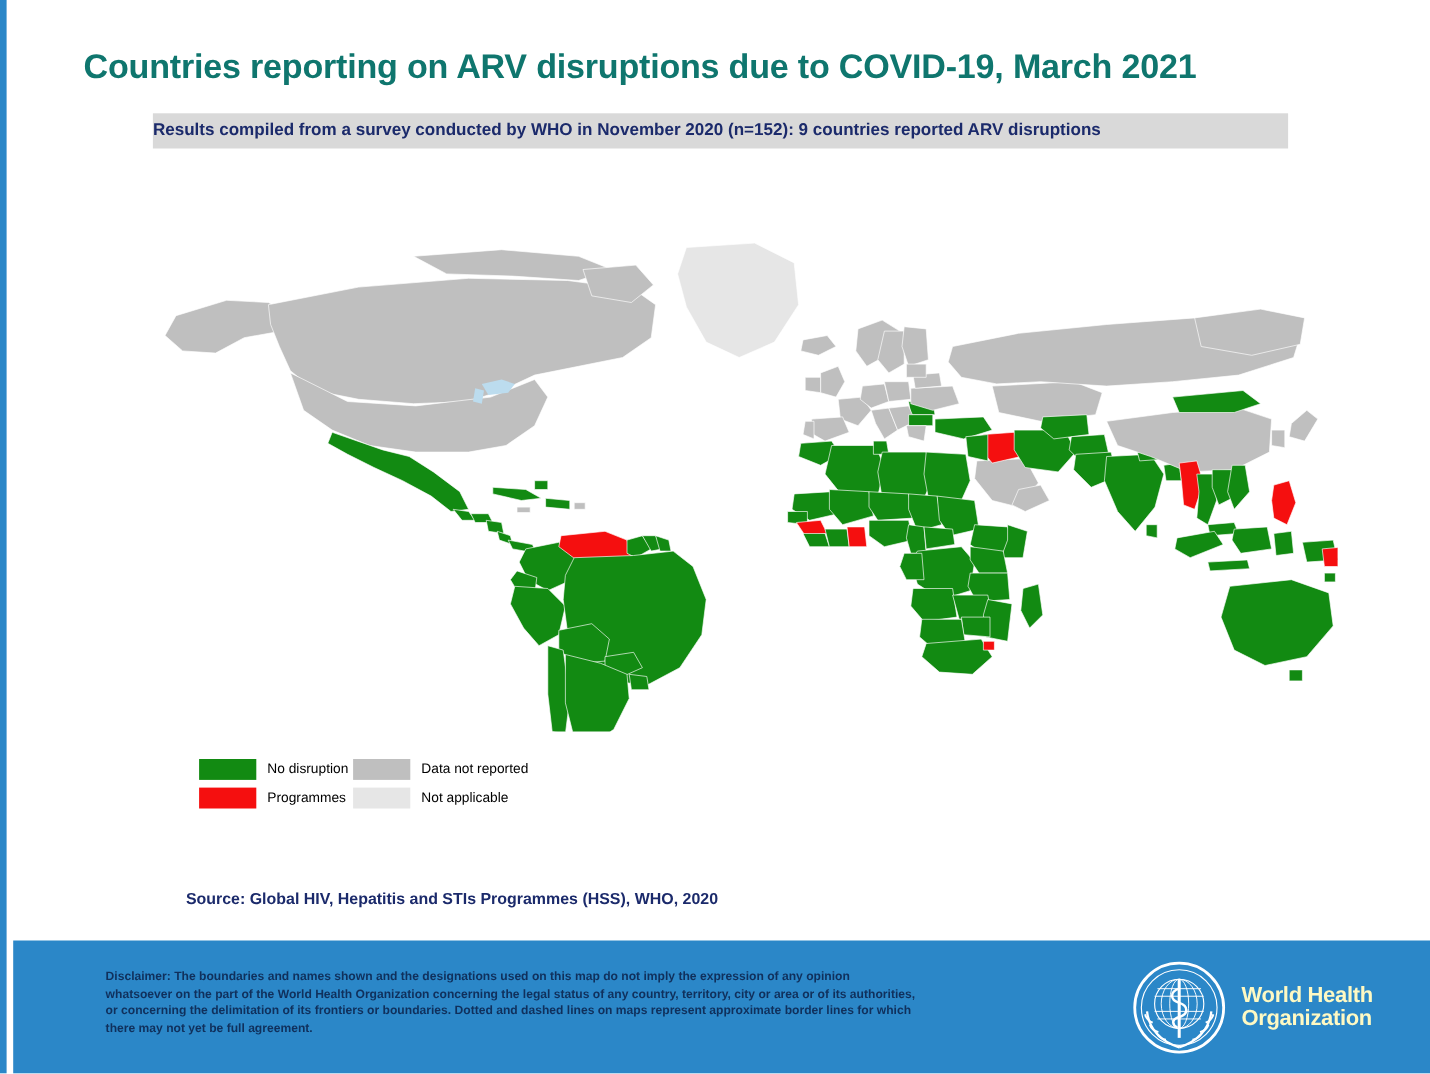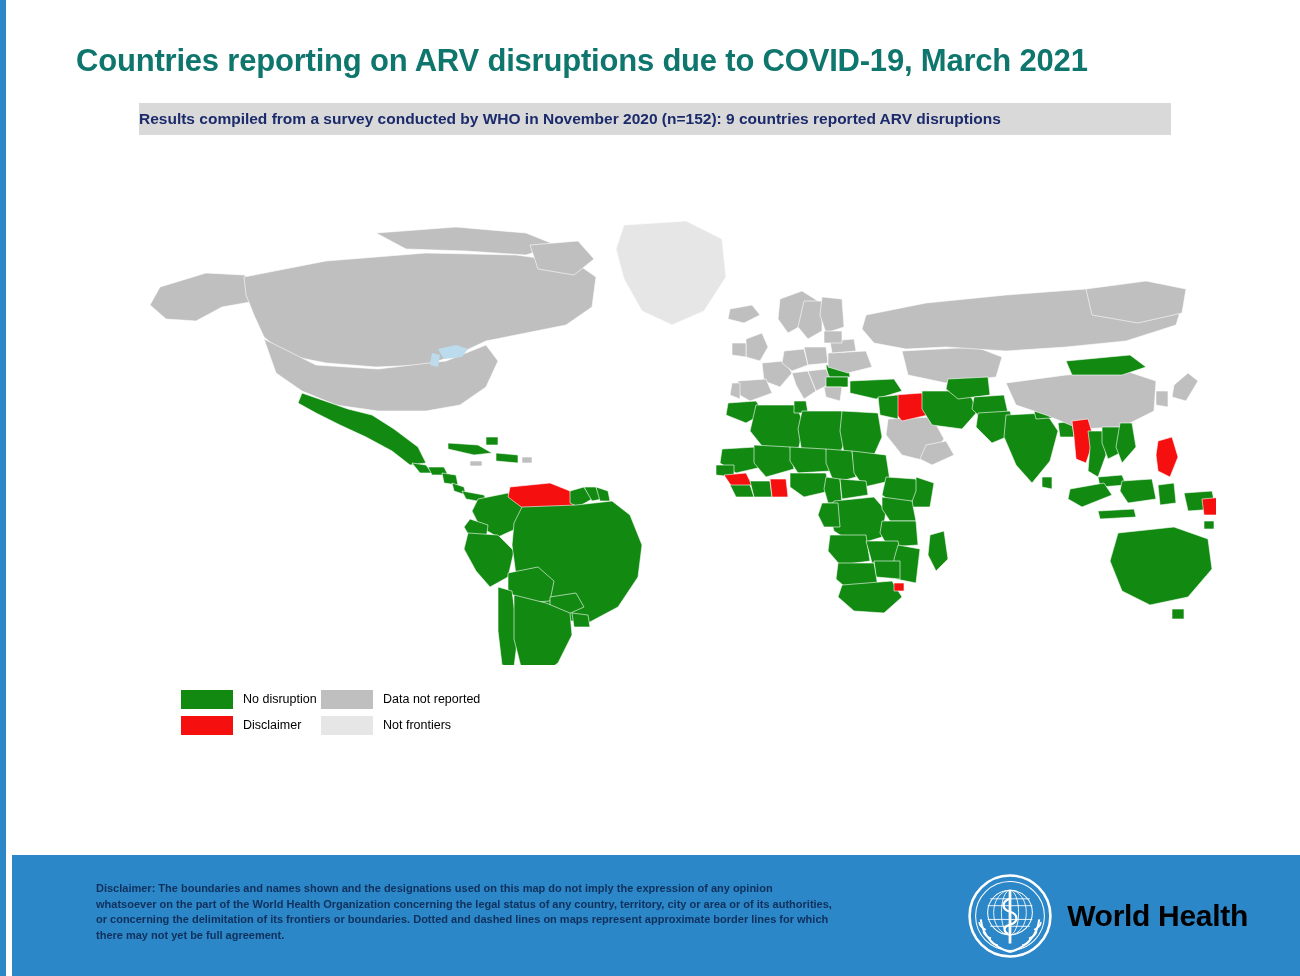--- a/index.html
+++ b/index.html
@@ -136,22 +136,22 @@
     display: flex;
     align-items: center;
   }
   #who-logo .logo-mark {
     width: 86px;
     height: 86px;
     flex: none;
   }
   #who-logo .logo-text {
     margin-left: 14px;
-    color: #000000;
-    font-size: 30px;
+    color: #fef9c3;
+    font-size: 20px;
     font-weight: bold;
     line-height: 1.07;
     letter-spacing: -0.3px;
   }
 </style>
 </head>
 <body>
 
 <div id="slide">
 
@@ -314,35 +314,36 @@
   </div>
 
   <div id="legend">
     <div class="legend-col col1">
       <div class="legend-row">
         <span class="swatch" style="background:#128a12"></span>
         <span class="legend-label">No disruption</span>
       </div>
       <div class="legend-row">
         <span class="swatch" style="background:#f50f0f"></span>
-        <span class="legend-label">Disclaimer</span>
+        <span class="legend-label">Programmes</span>
       </div>
     </div>
     <div class="legend-col col2">
       <div class="legend-row">
         <span class="swatch" style="background:#bfbfbf"></span>
         <span class="legend-label">Data not reported</span>
       </div>
       <div class="legend-row">
         <span class="swatch" style="background:#e6e6e6"></span>
-        <span class="legend-label">Not frontiers</span>
+        <span class="legend-label">Not applicable</span>
       </div>
     </div>
   </div>
 
+  <div id="source">Source:  Global HIV, Hepatitis and STIs Programmes (HSS), WHO, 2020</div>
 
   <div id="footer">
     <div id="disclaimer">Disclaimer: The boundaries and names shown and the designations used on this map do not imply the expression of any opinion whatsoever on the part of the World Health Organization concerning the legal status of any country, territory, city or area or of its authorities, or concerning the delimitation of its frontiers or boundaries. Dotted and dashed lines on maps represent approximate border lines for which there may not yet be full agreement.</div>
     <div id="who-logo">
       <svg class="logo-mark" viewBox="0 0 100 100">
         <circle cx="50" cy="50" r="47" fill="none" stroke="#ffffff" stroke-width="3"></circle>
         <circle cx="50" cy="50" r="40" fill="none" stroke="#ffffff" stroke-width="1.2"></circle>
 
         <ellipse cx="50" cy="46" rx="26" ry="26" fill="none" stroke="#ffffff" stroke-width="1.2"></ellipse>
         <ellipse cx="50" cy="46" rx="10" ry="26" fill="none" stroke="#ffffff" stroke-width="1"></ellipse>
@@ -351,17 +352,18 @@
 
         <rect x="48.4" y="20" width="3.2" height="62" fill="#ffffff"></rect>
         <path d="M50,30 C40,33 40,42 50,45 C60,48 60,57 50,60 C42,62 42,68 48,71" fill="none" stroke="#ffffff" stroke-width="2.6"></path>
 
         <path d="M50,92 C30,86 18,72 16,54 M50,92 C70,86 82,72 84,54" fill="none" stroke="#ffffff" stroke-width="2.4"></path>
         <path d="M22,66 q-7,-3 -8,-9 M28,76 q-7,-2 -9,-8 M36,84 q-7,-1 -10,-7
                  M78,66 q7,-3 8,-9 M72,76 q7,-2 9,-8 M64,84 q7,-1 10,-7" fill="none" stroke="#ffffff" stroke-width="2"></path>
       </svg>
       <div class="logo-text">
         <div>World Health</div>
+        <div>Organization</div>
       </div>
     </div>
   </div>
 
 </div>
 
 </body></html>

